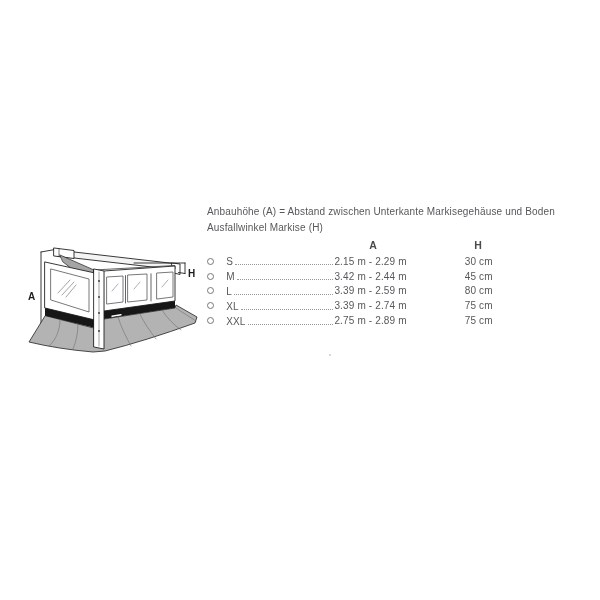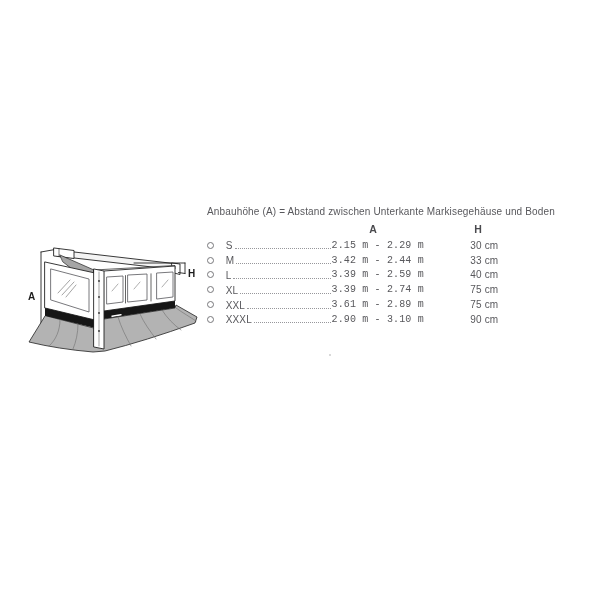--- a/index.html
+++ b/index.html
@@ -28,22 +28,22 @@
   .size-table { margin-top:2px; }
   .row { display:flex; align-items:center; height:14.8px; width:296px; }
   .opt { width:20px; display:flex; align-items:center; }
   .opt .circle {
     width:7px; height:7px; border:1.1px solid #77777b; border-radius:50%;
     box-sizing:border-box; display:inline-block;
   }
   .lead { width:113px; display:flex; align-items:baseline; }
   .size-label { white-space:nowrap; }
   .dots { flex:1; border-bottom:1.2px dotted #97979b; margin:0 1px 2px 2px; height:9px; }
-  .aval { width:88px; white-space:nowrap;font-family:Liberation Mono, monospace; }
-  .hval { margin-left:46px; width:40px; white-space:nowrap;text-align:center; }
+  .aval { width:88px; white-space:nowrap; }
+  .hval { margin-left:46px; width:40px; white-space:nowrap; }
 </style>
 </head>
 <body>
 
 <div class="canvas">
 
   <svg class="diagram" viewBox="0 0 600 600" xmlns="http://www.w3.org/2000/svg">
     <g stroke="#222" stroke-width="0.9" fill="none" stroke-linejoin="round" stroke-linecap="round">
 
       <g>
@@ -120,20 +120,21 @@
 
       <circle cx="330" cy="355" r="1" fill="#cccccc" stroke="none"></circle>
     </g>
 
     <text x="28" y="300" font-size="10" font-weight="bold" fill="#1c1c1c">A</text>
     <text x="188" y="277" font-size="10" font-weight="bold" fill="#1c1c1c">H</text>
   </svg>
 
   <div class="info">
     <div class="desc-line">Anbauhöhe (A) = Abstand zwischen Unterkante Markisegehäuse und Boden</div>
+    <div class="desc-line">Ausfallwinkel Markise (H)</div>
 
     <div class="thead">
       <span class="col-a">A</span>
       <span class="col-h">H</span>
     </div>
 
     <div class="size-table">
 
       <div class="row">
         <span class="opt">
@@ -149,33 +150,33 @@
 
       <div class="row">
         <span class="opt">
             <span class="circle"></span>
           </span>
         <span class="lead">
             <span class="size-label">M</span>
             <span class="dots"></span>
           </span>
         <span class="aval">3.42 m - 2.44 m</span>
-        <span class="hval">33 cm</span>
+        <span class="hval">45 cm</span>
       </div>
 
       <div class="row">
         <span class="opt">
             <span class="circle"></span>
           </span>
         <span class="lead">
             <span class="size-label">L</span>
             <span class="dots"></span>
           </span>
         <span class="aval">3.39 m - 2.59 m</span>
-        <span class="hval">40 cm</span>
+        <span class="hval">80 cm</span>
       </div>
 
       <div class="row">
         <span class="opt">
             <span class="circle"></span>
           </span>
         <span class="lead">
             <span class="size-label">XL</span>
             <span class="dots"></span>
           </span>
@@ -184,31 +185,20 @@
       </div>
 
       <div class="row">
         <span class="opt">
             <span class="circle"></span>
           </span>
         <span class="lead">
             <span class="size-label">XXL</span>
             <span class="dots"></span>
           </span>
-        <span class="aval">3.61 m - 2.89 m</span>
+        <span class="aval">2.75 m - 2.89 m</span>
         <span class="hval">75 cm</span>
       </div>
 
-      <div class="row">
-        <span class="opt">
-            <span class="circle"></span>
-          </span>
-        <span class="lead">
-            <span class="size-label">XXXL</span>
-            <span class="dots"></span>
-          </span>
-        <span class="aval">2.90 m - 3.10 m</span>
-        <span class="hval">90 cm</span>
-      </div>
 
     </div>
   </div>
 </div>
 
 </body></html>

